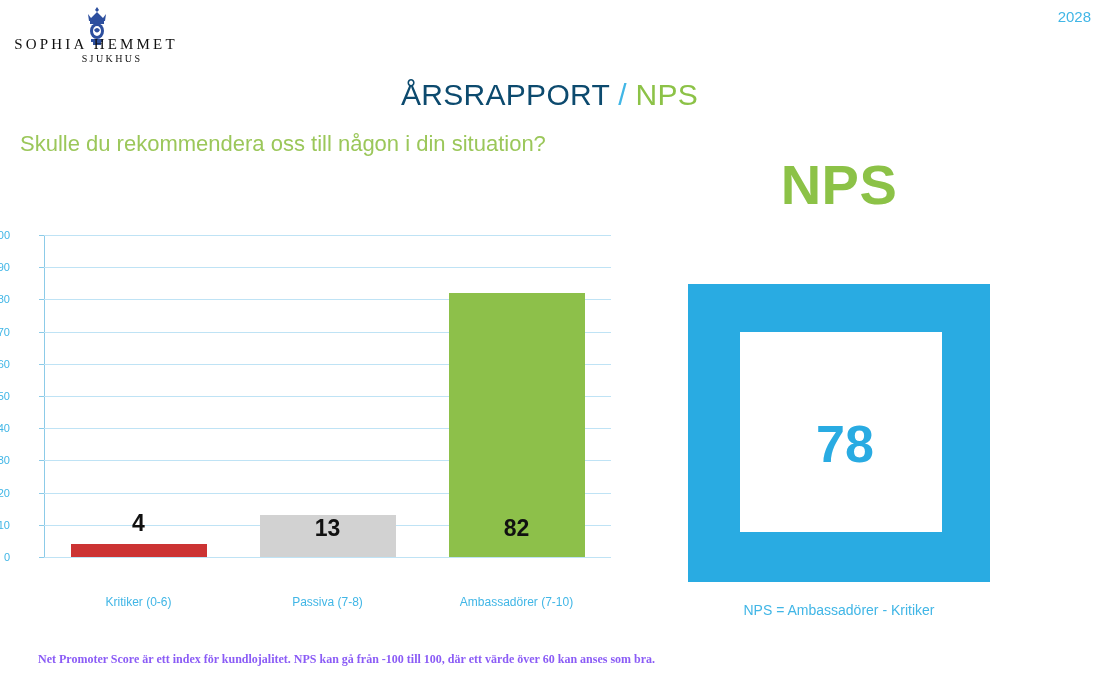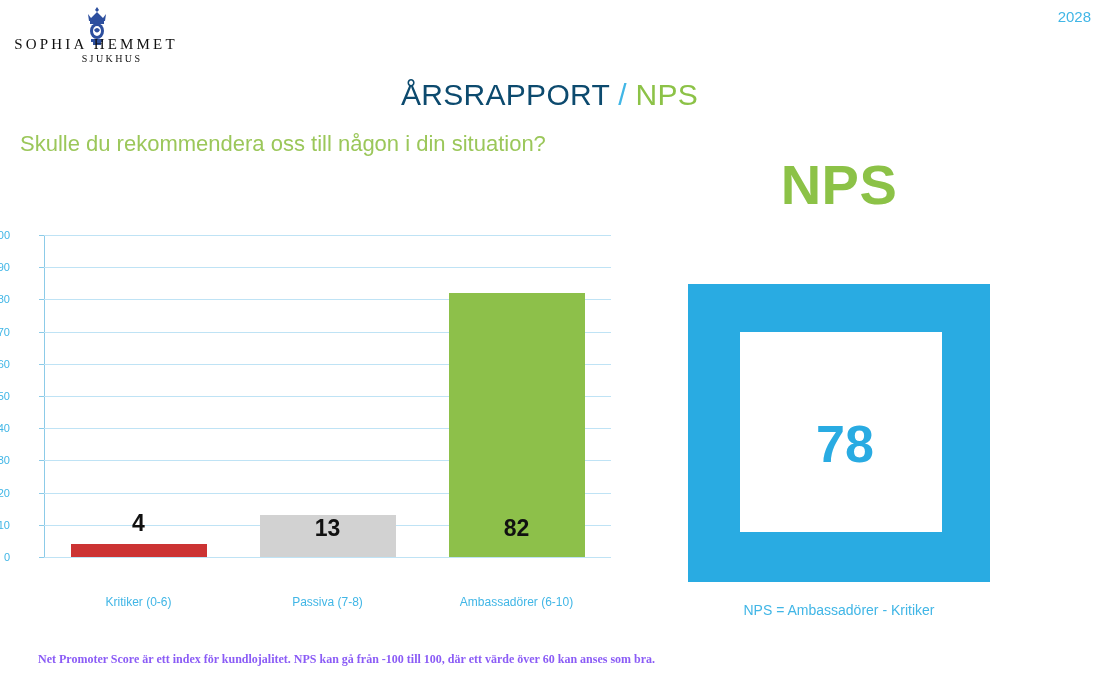--- a/index.html
+++ b/index.html
@@ -288,21 +288,21 @@
         <div class="bar" style="left: 26.5px; width: 136px; height: 12.88px; background: rgb(204, 51, 51);"></div>
         <div class="bar-value" style="left: 26.5px; width: 136px; top: 275.12px;">4</div>
         <div class="bar" style="left: 215.5px; width: 136px; height: 41.86px; background: rgb(210, 210, 210);"></div>
         <div class="bar-value" style="left: 215.5px; width: 136px; top: 280px;">13</div>
         <div class="bar" style="left: 404.5px; width: 136px; height: 264.04px; background: rgb(141, 192, 74);"></div>
         <div class="bar-value" style="left: 404.5px; width: 136px; top: 280px;">82</div>
       </div>
     <div id="xlabels">
         <div class="x-label" style="left: 0px; width: 189px;">Kritiker (0-6)</div>
         <div class="x-label" style="left: 189px; width: 189px;">Passiva (7-8)</div>
-        <div class="x-label" style="left: 378px; width: 189px;">Ambassadörer (6-10)</div>
+        <div class="x-label" style="left: 378px; width: 189px;">Ambassadörer (7-10)</div>
       </div>
   </div>
   <div id="yticks">
       <div class="y-tick-label" style="top: 329px;">0</div>
       <div class="y-tick-label" style="top: 296.8px;">10</div>
       <div class="y-tick-label" style="top: 264.6px;">20</div>
       <div class="y-tick-label" style="top: 232.4px;">30</div>
       <div class="y-tick-label" style="top: 200.2px;">40</div>
       <div class="y-tick-label" style="top: 168px;">50</div>
       <div class="y-tick-label" style="top: 135.8px;">60</div>

